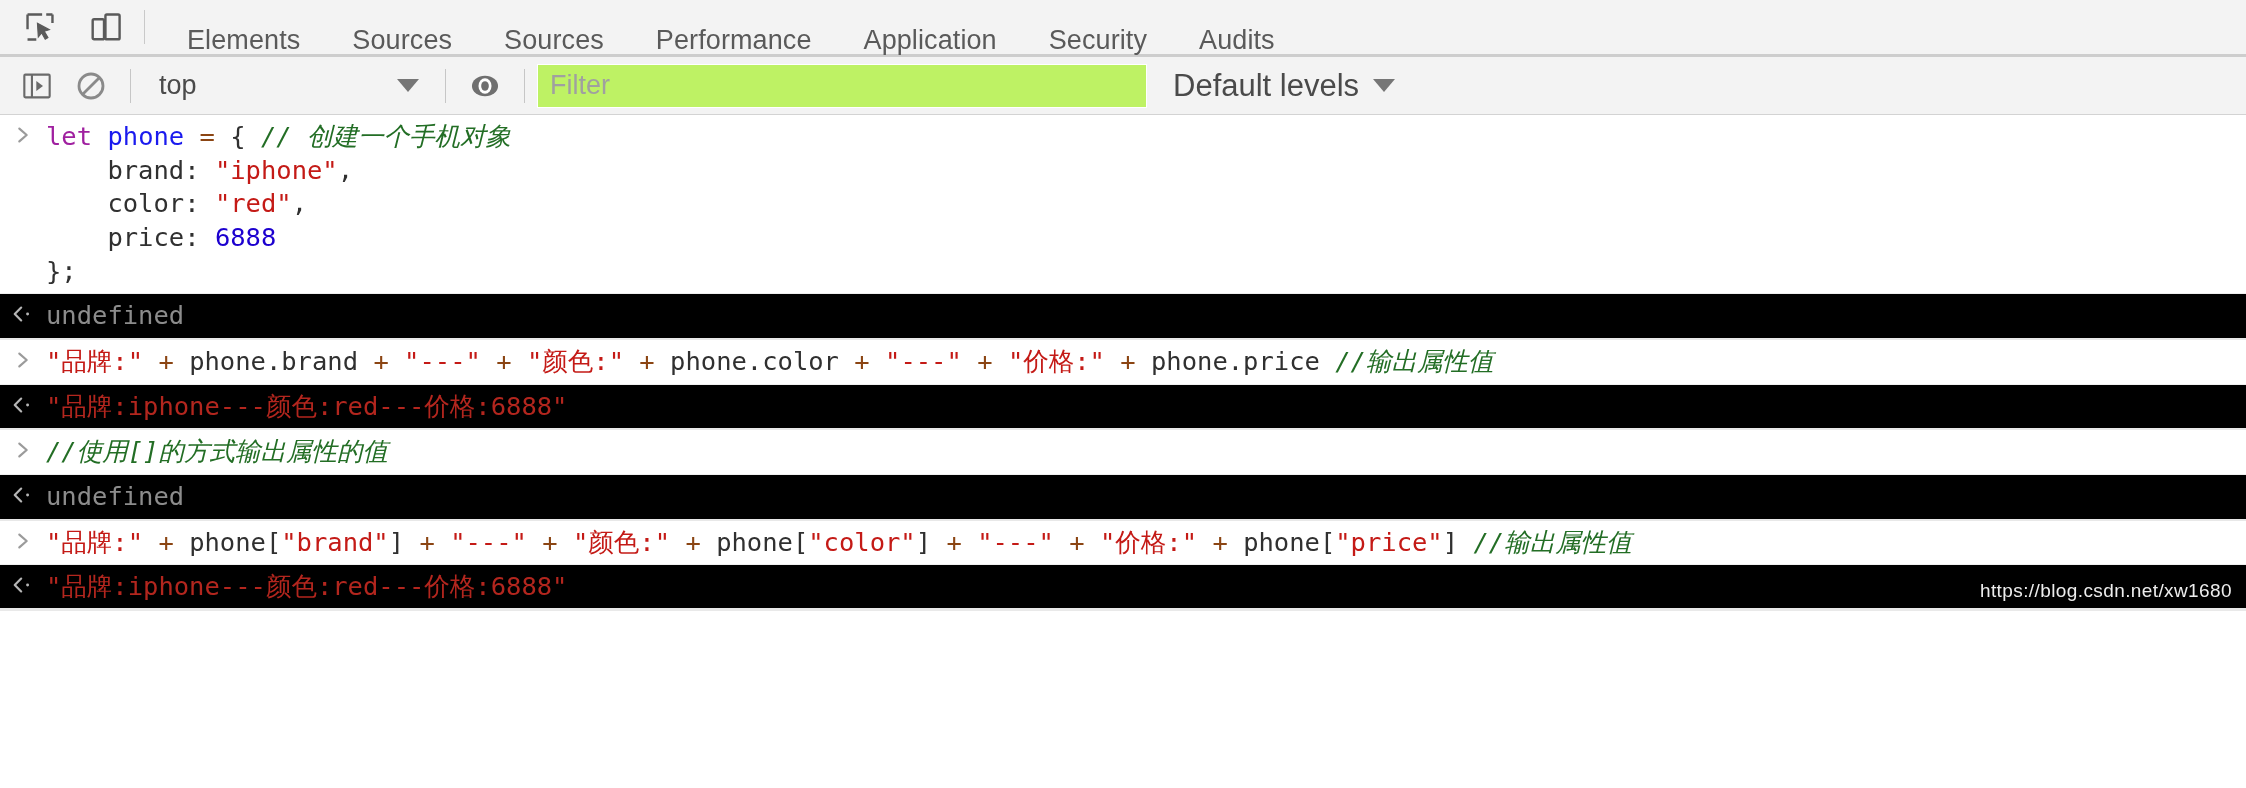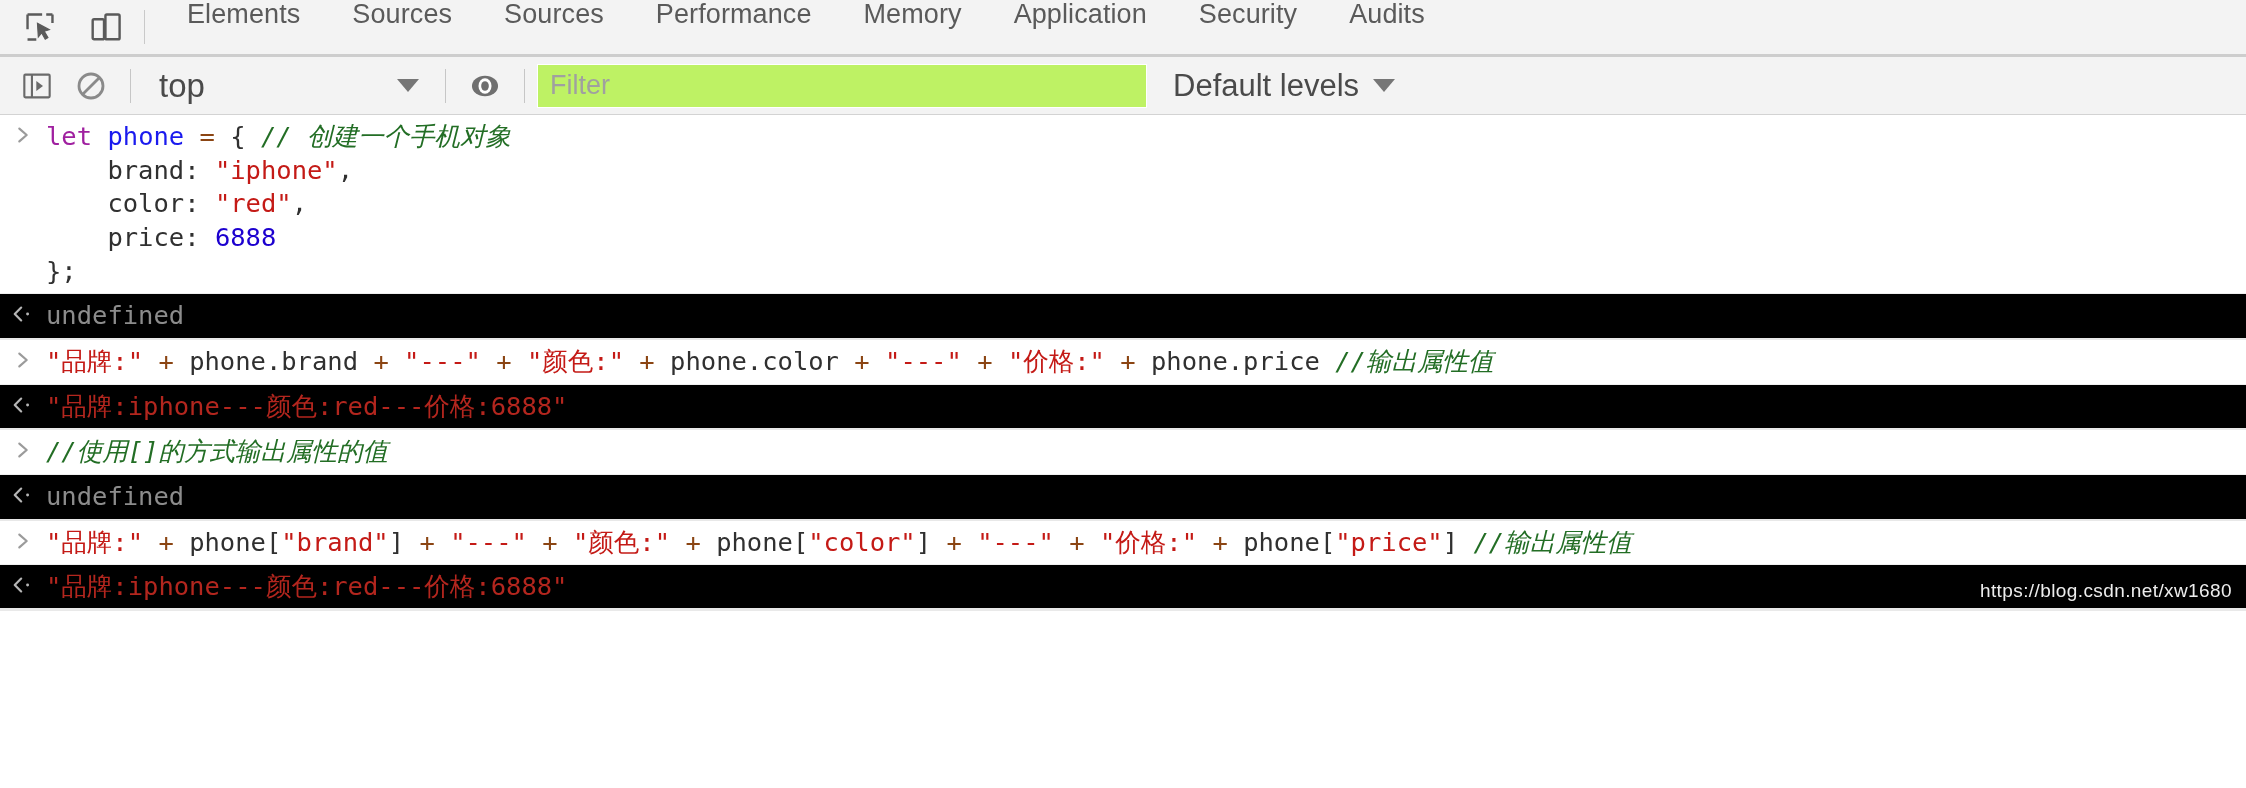--- a/index.html
+++ b/index.html
@@ -33,21 +33,21 @@
     cursor: pointer;
   }
   .tb-icon svg { display:block; }
   .tb-sep {
     width: 1px; height: 34px;
     background: #c9c9c9;
     margin: 0 16px 0 12px;
   }
   .tabs {
     display: flex;
-    align-items: flex-start;
+    align-items: flex-end;
     height: 57px;
   }
   .tab {
     position: relative;
     display: flex; align-items: center;
     padding: 0 26px;
     font-size: 27px;
     color: #5a5a5a;
     letter-spacing: 0.1px;
     cursor: pointer;
@@ -84,21 +84,21 @@
   .ctx-select {
     display: flex;
     align-items: center;
     justify-content: space-between;
     width: 290px;
     height: 50px;
     padding: 0 14px 0 16px;
     cursor: pointer;
   }
   .ctx-label {
-    font-size: 33px;
+    font-size: 27px;
     color: #4a4a4a;
   }
   .caret {
     width: 0; height: 0;
     border-left: 11px solid transparent;
     border-right: 11px solid transparent;
     border-top: 13px solid #767676;
   }
   .filter-input {
     width: 610px;
@@ -207,23 +207,20 @@
     <div class="tab">
         <span>Sources</span>
       </div>
     <div class="tab">
         <span>Sources</span>
       </div>
     <div class="tab">
         <span>Performance</span>
       </div>
     <div class="tab">
-        <span>Memory</span>
-      </div>
-    <div class="tab">
         <span>Application</span>
       </div>
     <div class="tab">
         <span>Security</span>
       </div>
     <div class="tab">
         <span>Audits</span>
       </div>
   </div>
 </div>

